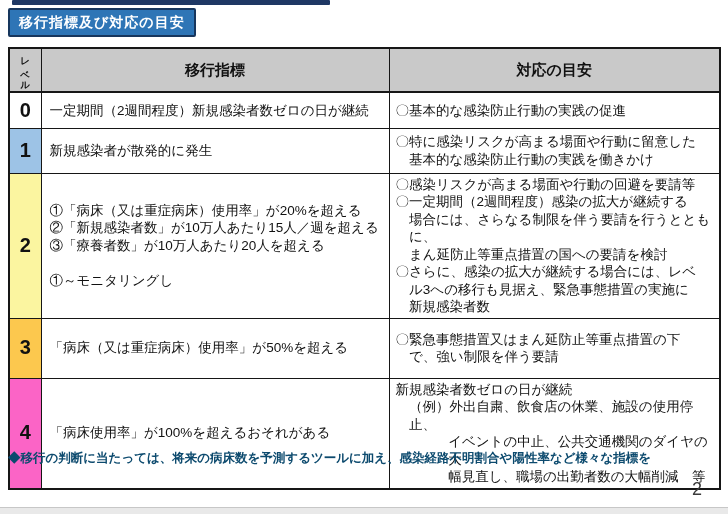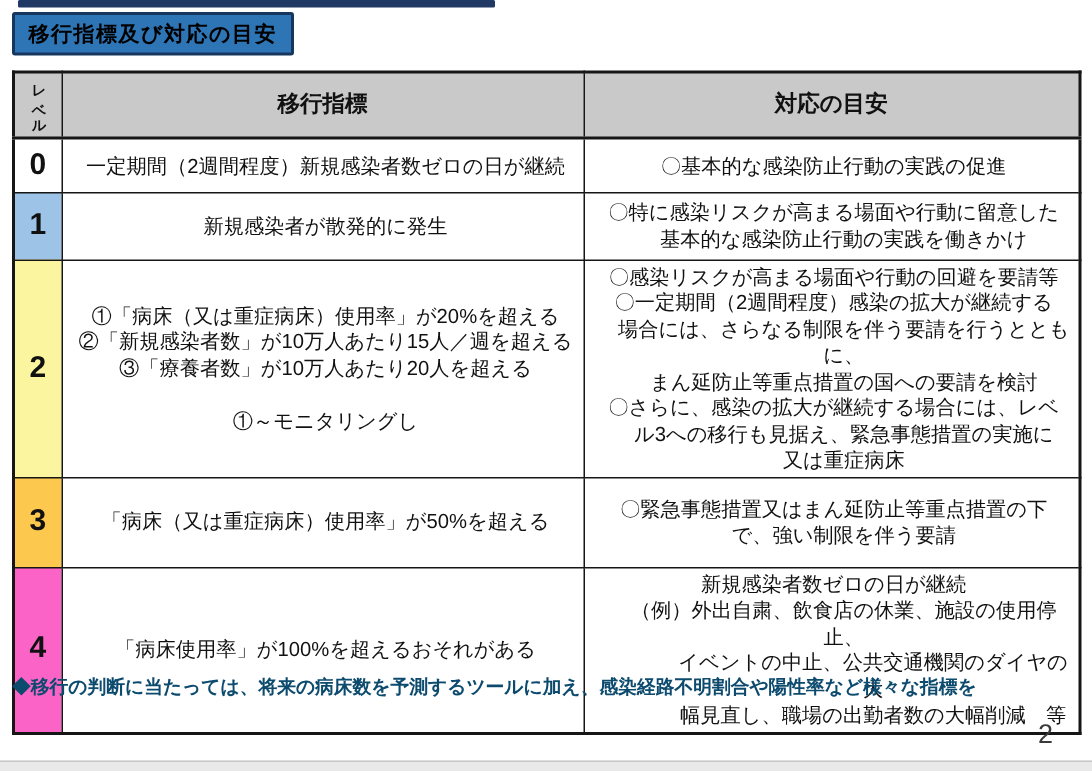--- a/index.html
+++ b/index.html
@@ -11,37 +11,37 @@
   }
   
   .top-line{
     position:absolute;left:12px;top:0;width:318px;height:5px;
     background:#1f3864;border-radius:1px;
   }
   
   .title-badge{
     position:absolute;left:8px;top:8px;
     background:#2e75b6;border:2.5px solid #17365d;
-    color:#000000;font-size:14px;font-weight:bold;
+    color:#ffffff;font-size:14px;font-weight:bold;
     padding:4px 9px;letter-spacing:1px;line-height:1.2;
     border-radius:2px;
   }
   
   table.level-table{
     position:absolute;left:8px;top:47px;
     width:711px;border-collapse:collapse;table-layout:fixed;
     border:2.5px solid #161616;
     font-size:13.5px;line-height:17.5px;
   }
   .level-table col.c-level{width:32px;}
   .level-table col.c-ind{width:348px;}
   .level-table col.c-resp{width:331px;}
   .level-table th,.level-table td{
     border:1.5px solid #161616;
-    padding:2px 4px;vertical-align:middle;text-align:center;
+    padding:2px 4px;vertical-align:middle;
   }
   .level-table thead th{
     background:#c9c9c9;height:38px;
     font-size:15px;font-weight:bold;text-align:center;
     border-bottom:2.5px solid #161616;
   }
   th.level-hd{padding:0;}
   .vert{
     writing-mode:vertical-rl;text-orientation:upright;
     font-size:9.5px;font-weight:bold;letter-spacing:1px;
@@ -123,21 +123,21 @@
           <div class="line i0 empty"></div>
           <div class="line i0">①～モニタリングし</div>
         </td>
         <td class="response-cell">
           <div class="line i0">〇感染リスクが高まる場面や行動の回避を要請等</div>
           <div class="line i0">〇一定期間（2週間程度）感染の拡大が継続する</div>
           <div class="line i1">場合には、さらなる制限を伴う要請を行うとともに、</div>
           <div class="line i1">まん延防止等重点措置の国への要請を検討</div>
           <div class="line i0">〇さらに、感染の拡大が継続する場合には、レベ</div>
           <div class="line i1">ル3への移行も見据え、緊急事態措置の実施に</div>
-          <div class="line i1">又は重症病床</div>
+          <div class="line i1">新規感染者数</div>
         </td>
       </tr>
       <tr class="r3">
         <td class="level-cell" style="background: rgb(252, 200, 78);">3</td>
         <td class="indicator-cell">
           <div class="line i0">「病床（又は重症病床）使用率」が50%を超える</div>
         </td>
         <td class="response-cell">
           <div class="line i0">〇緊急事態措置又はまん延防止等重点措置の下</div>
           <div class="line i1">で、強い制限を伴う要請</div>

